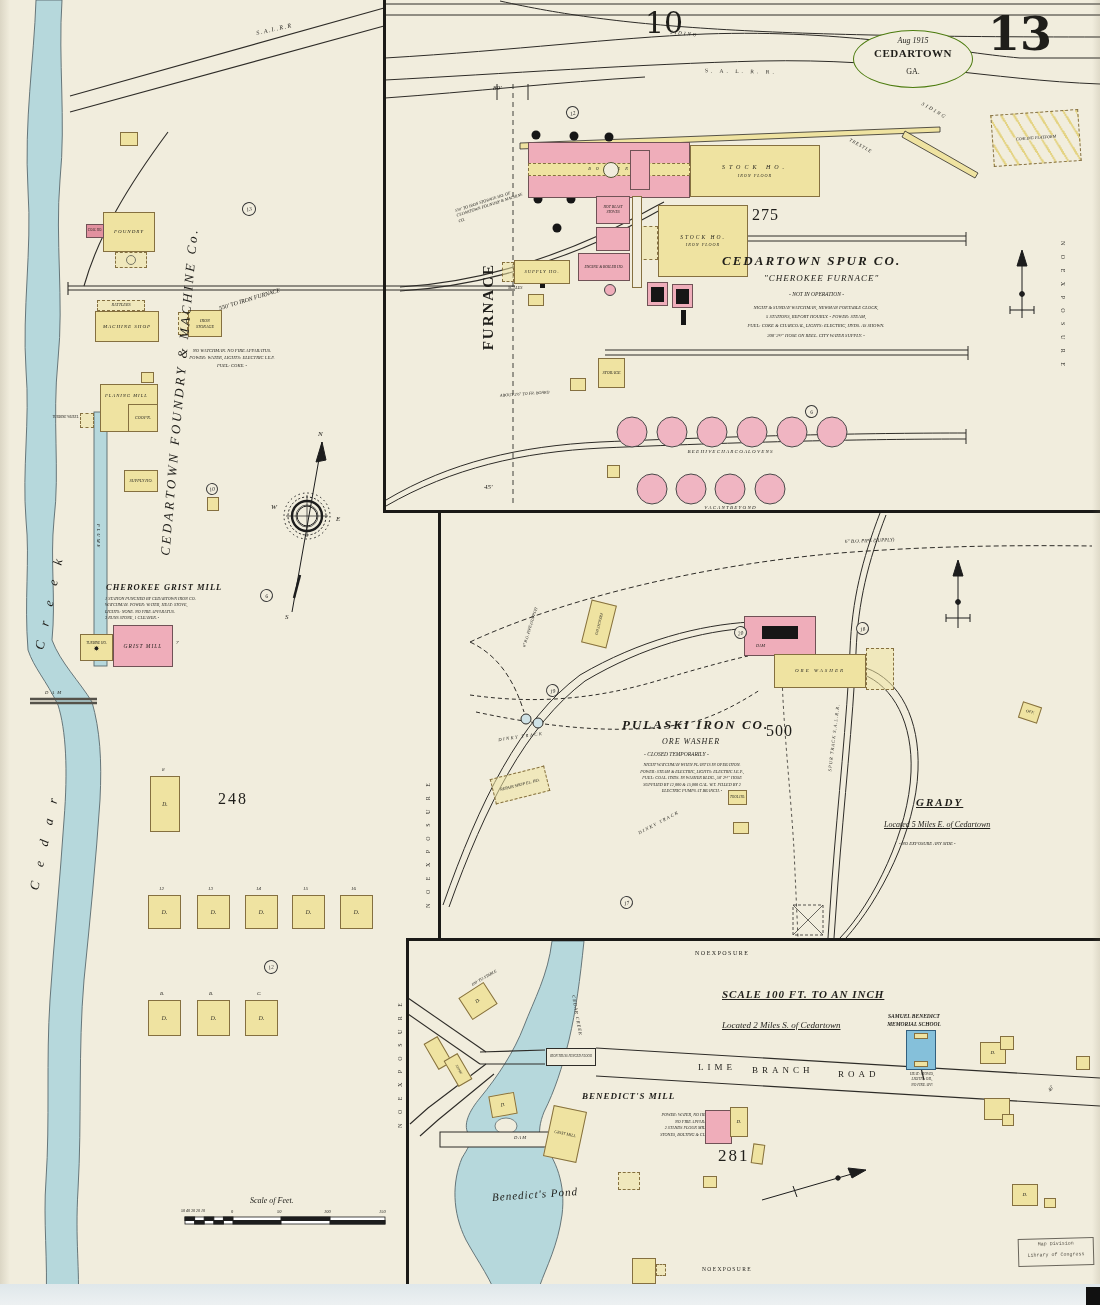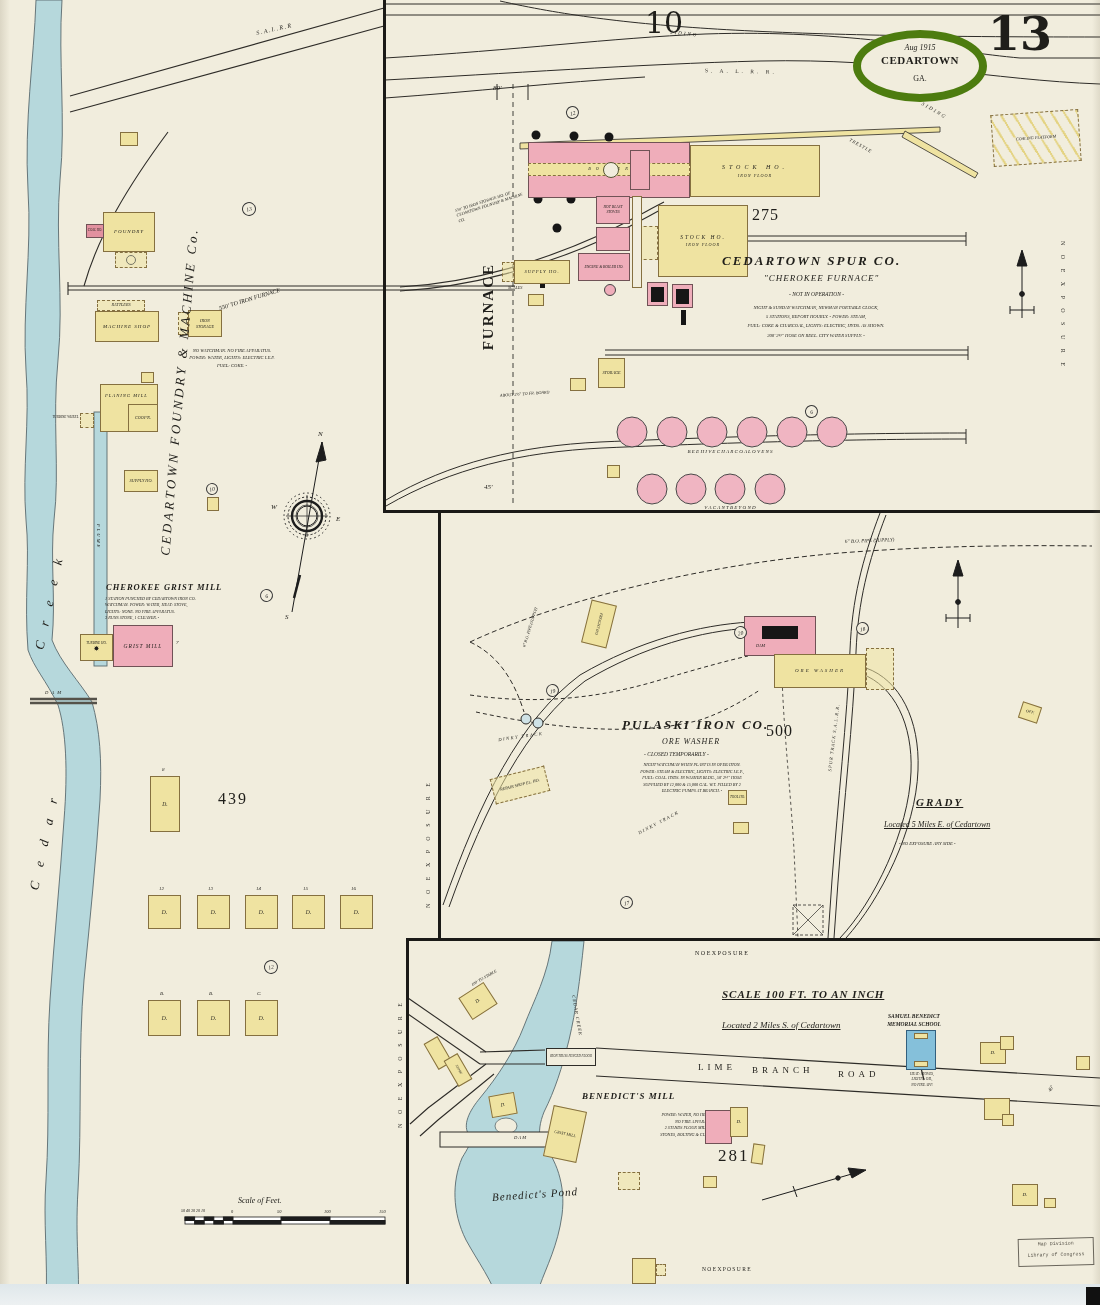--- a/index.html
+++ b/index.html
@@ -199,21 +199,21 @@
       <rect x="330" y="1220.5" width="55" height="3.5" fill="#1d1d1d"></rect>
     </g>
   </svg>
 
   <div class="bdr" style="left:383px;top:0;width:3px;height:513px"></div>
   <div class="bdr" style="left:383px;top:510px;width:717px;height:3px"></div>
   <div class="bdr" style="left:438px;top:510px;width:3px;height:430px"></div>
   <div class="bdr" style="left:406px;top:938px;width:694px;height:3px"></div>
   <div class="bdr" style="left:406px;top:938px;width:3px;height:367px"></div>
 
-  <div style="position:absolute;left:853px;top:30px;width:118px;height:56px;border:8px solid #4d7c0f;border-radius:50%;background:#f1eddd;text-align:center;">
+  <div style="position:absolute;left:853px;top:30px;width:118px;height:56px;border:1px solid #4d7c0f;border-radius:50%;background:#f1eddd;text-align:center;">
     <div class="lbl n f8 c" style="left:0;right:0;top:5px;position:absolute;font-style:italic">Aug 1915</div>
     <div class="lbl n b c" style="left:0;right:0;top:16px;position:absolute;font-size:11px;letter-spacing:.5px">CEDARTOWN</div>
     <div class="lbl n f8 c" style="left:0;right:0;top:36px;position:absolute">GA.</div>
   </div>
   <div class="lbl n b" style="left:988px;top:8px;font-size:46px;font-family:'DejaVu Serif',serif;">13</div>
   <div class="lbl n" style="left:645px;top:6px;font-size:30px;font-weight:200;font-family:'DejaVu Serif',serif;">10</div>
   <div class="lbl f5 ls2" style="left:670px;top:31px;transform:rotate(6deg)">SIDING</div>
   <div class="lbl f55 ls3 n" style="left:705px;top:68px;transform:rotate(1deg)">S.  A.  L.  R.  R.</div>
   <div class="lbl f6" style="left:256px;top:26px;transform:rotate(-13deg);letter-spacing:1.5px">S.A.L.R.R</div>
   <div class="lbl f5 ls2" style="left:920px;top:108px;transform:rotate(30deg)">SIDING</div>
@@ -361,21 +361,21 @@
   <div class="bldg pk" style="left:113px;top:625px;width:60px;height:42px;border-width:1.4px">
     <span class="lbl f55 ls1" style="position:static">GRIST  MILL</span>
   </div>
   <div class="lbl f5" style="left:176px;top:640px">7</div>
   <div class="lbl f45 ls1" style="left:45px;top:690px">D A M</div>
 
   <div class="lbl f13 ls6 c" style="left:-10px;top:594px;width:120px;transform:rotate(-78deg)">C r e e k</div>
   <div class="lbl f13 ls6 c" style="left:-15px;top:834px;width:120px;transform:rotate(-78deg)">C e d a r</div>
   <div class="lbl f45 ls2 c" style="left:68px;top:534px;width:60px;transform:rotate(90deg)">FLUME</div>
 
-  <div class="lbl n f16 ls2" style="left:218px;top:790px">439</div>
+  <div class="lbl n f16 ls2" style="left:218px;top:790px">248</div>
   <div class="bldg" style="left:150px;top:776px;width:30px;height:56px">
     <span class="lbl f55" style="position:static">D.</span>
   </div>
   <div class="lbl f5" style="left:162px;top:767px">8</div>
 
   <div class="bldg" style="left:148px;top:895px;width:33px;height:34px">
       <span class="lbl f55" style="position:static">D.</span>
     </div>
   <div class="bldg" style="left:197px;top:895px;width:33px;height:34px">
       <span class="lbl f55" style="position:static">D.</span>
@@ -403,21 +403,21 @@
   <div class="bldg" style="left:197px;top:1000px;width:33px;height:36px">
       <span class="lbl f55" style="position:static">D.</span>
     </div>
   <div class="bldg" style="left:245px;top:1000px;width:33px;height:36px">
       <span class="lbl f55" style="position:static">D.</span>
     </div>
   <div class="lbl f5" style="left:160px;top:991px">B.</div>
   <div class="lbl f5" style="left:209px;top:991px">B.</div>
   <div class="lbl f5" style="left:257px;top:991px">C.</div>
 
-  <div class="lbl f8" style="left:238px;top:1196px">Scale of Feet.</div>
+  <div class="lbl f8" style="left:250px;top:1196px">Scale of Feet.</div>
   <div class="lbl" style="left:181px;top:1209px;font-size:4px;letter-spacing:0">
     <span>50</span>&nbsp;<span>40</span>&nbsp;<span>30</span>&nbsp;<span>20</span>&nbsp;<span>10</span>
   </div>
   <div class="lbl" style="left:231px;top:1209px;font-size:4.4px">0</div>
   <div class="lbl" style="left:277px;top:1209px;font-size:4.4px">50</div>
   <div class="lbl" style="left:324px;top:1209px;font-size:4.4px">100</div>
   <div class="lbl" style="left:379px;top:1209px;font-size:4.4px">150</div>
 
   <div class="lbl n f6 ls4" style="left:360px;top:840px;width:136px;text-align:center;transform:rotate(-90deg)">N O   E X P O S U R E</div>
 

